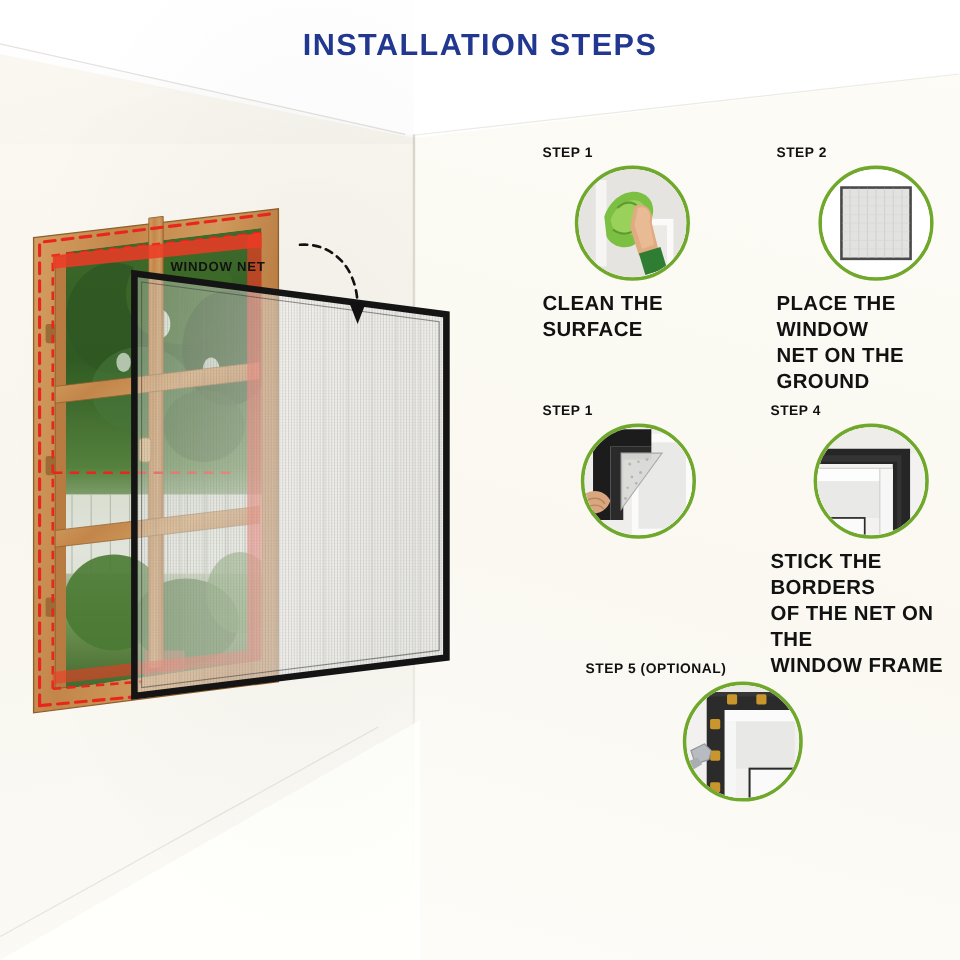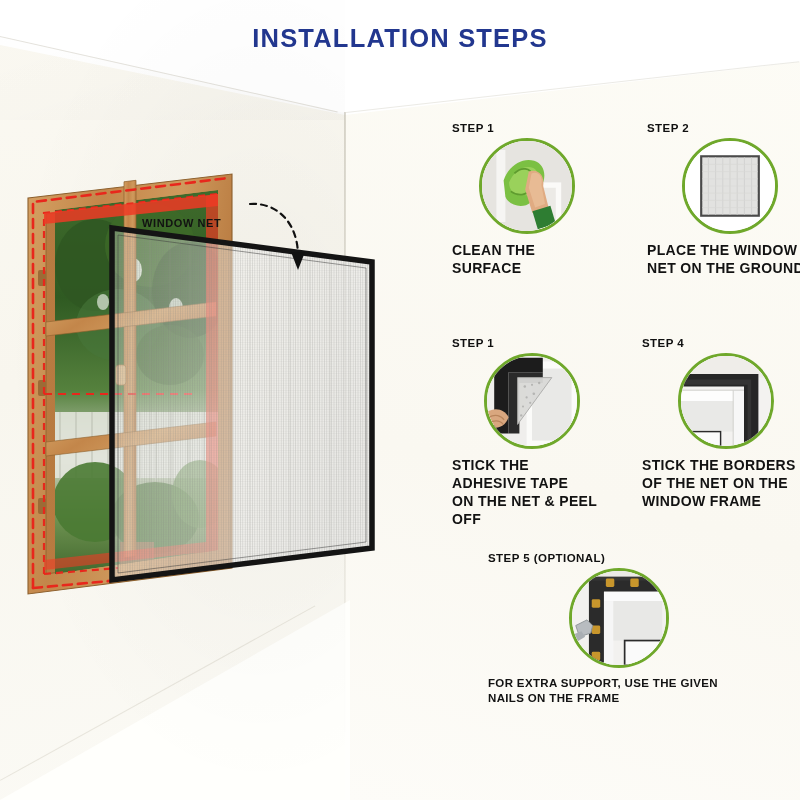--- a/index.html
+++ b/index.html
@@ -107,21 +107,21 @@
     border-radius:50%;
     border:3.4px solid #6fa82b;
     background:#ffffff;
     overflow:hidden;
     position:relative;
     box-sizing:border-box;
   }
   .circle-wrap.big{width:100px;height:100px;}
   .step-cap{
     margin-top:8px;
-    font-size:14px;font-weight:bold;line-height:1.28;
+    font-size:17px;font-weight:bold;line-height:1.28;
     letter-spacing:.35px;color:#121212;
     white-space:pre-line;
   }
   .art{position:absolute;inset:0;width:100%;height:100%;}
 
   
   #step1{left:22px;top:122px;width:150px;}
   #step2{left:217px;top:122px;width:165px;}
   #step3{left:22px;top:337px;width:160px;}
   #step4{left:212px;top:337px;width:168px;}
@@ -372,23 +372,20 @@
               <circle cx="40" cy="56" r="1.1"></circle>
             <circle cx="48" cy="52" r="1.2"></circle>
               <circle cx="38" cy="66" r="1.3"></circle>
           </g>
 
           <path d="M0 62 C 10 56, 20 60, 24 68 C 20 80, 8 82, 0 78 Z" fill="#d9a77f"></path>
           <path d="M2 68 C 9 64, 16 66, 19 71" stroke="#b9855c" stroke-width="1.4" fill="none"></path>
           <path d="M2 74 C 9 71, 15 72, 18 76" stroke="#b9855c" stroke-width="1.2" fill="none"></path>
         </svg>
       </div>
-      <div class="step-cap">STICK THE
-ADHESIVE TAPE
-ON THE NET &amp; PEEL OFF</div>
     </div>
 
     <div class="step" id="step4">
       <div class="step-title">STEP 4</div>
       <div class="circle-wrap">
         <svg class="art" viewBox="0 0 100 100">
           <rect width="100" height="100" fill="#f3f2f0"></rect>
           <rect x="0" y="0" width="100" height="24" fill="#efede9"></rect>
 
           <path d="M0 20 H86 V100 H70 V34 H0 Z" fill="#262626"></path>
@@ -429,18 +426,16 @@
             <rect x="21" y="58" width="9" height="9" rx="1.5" fill="#c8962c"></rect>
             <rect x="21" y="86" width="9" height="9" rx="1.5" fill="#c8962c"></rect>
           </g>
 
           <g>
             <path d="M4 58 L16 52 L22 58 L20 66 L8 70 Z" fill="#b8bcc0" stroke="#8e9498" stroke-width="1"></path>
             <path d="M0 68 L10 64 L14 70 L4 76 Z" fill="#a9aeb3"></path>
           </g>
         </svg>
       </div>
-      <div class="step-cap">FOR EXTRA SUPPORT, USE THE GIVEN
-NAILS ON THE  FRAME</div>
     </div>
 
   </div>
 </div>
 
 </body></html>

